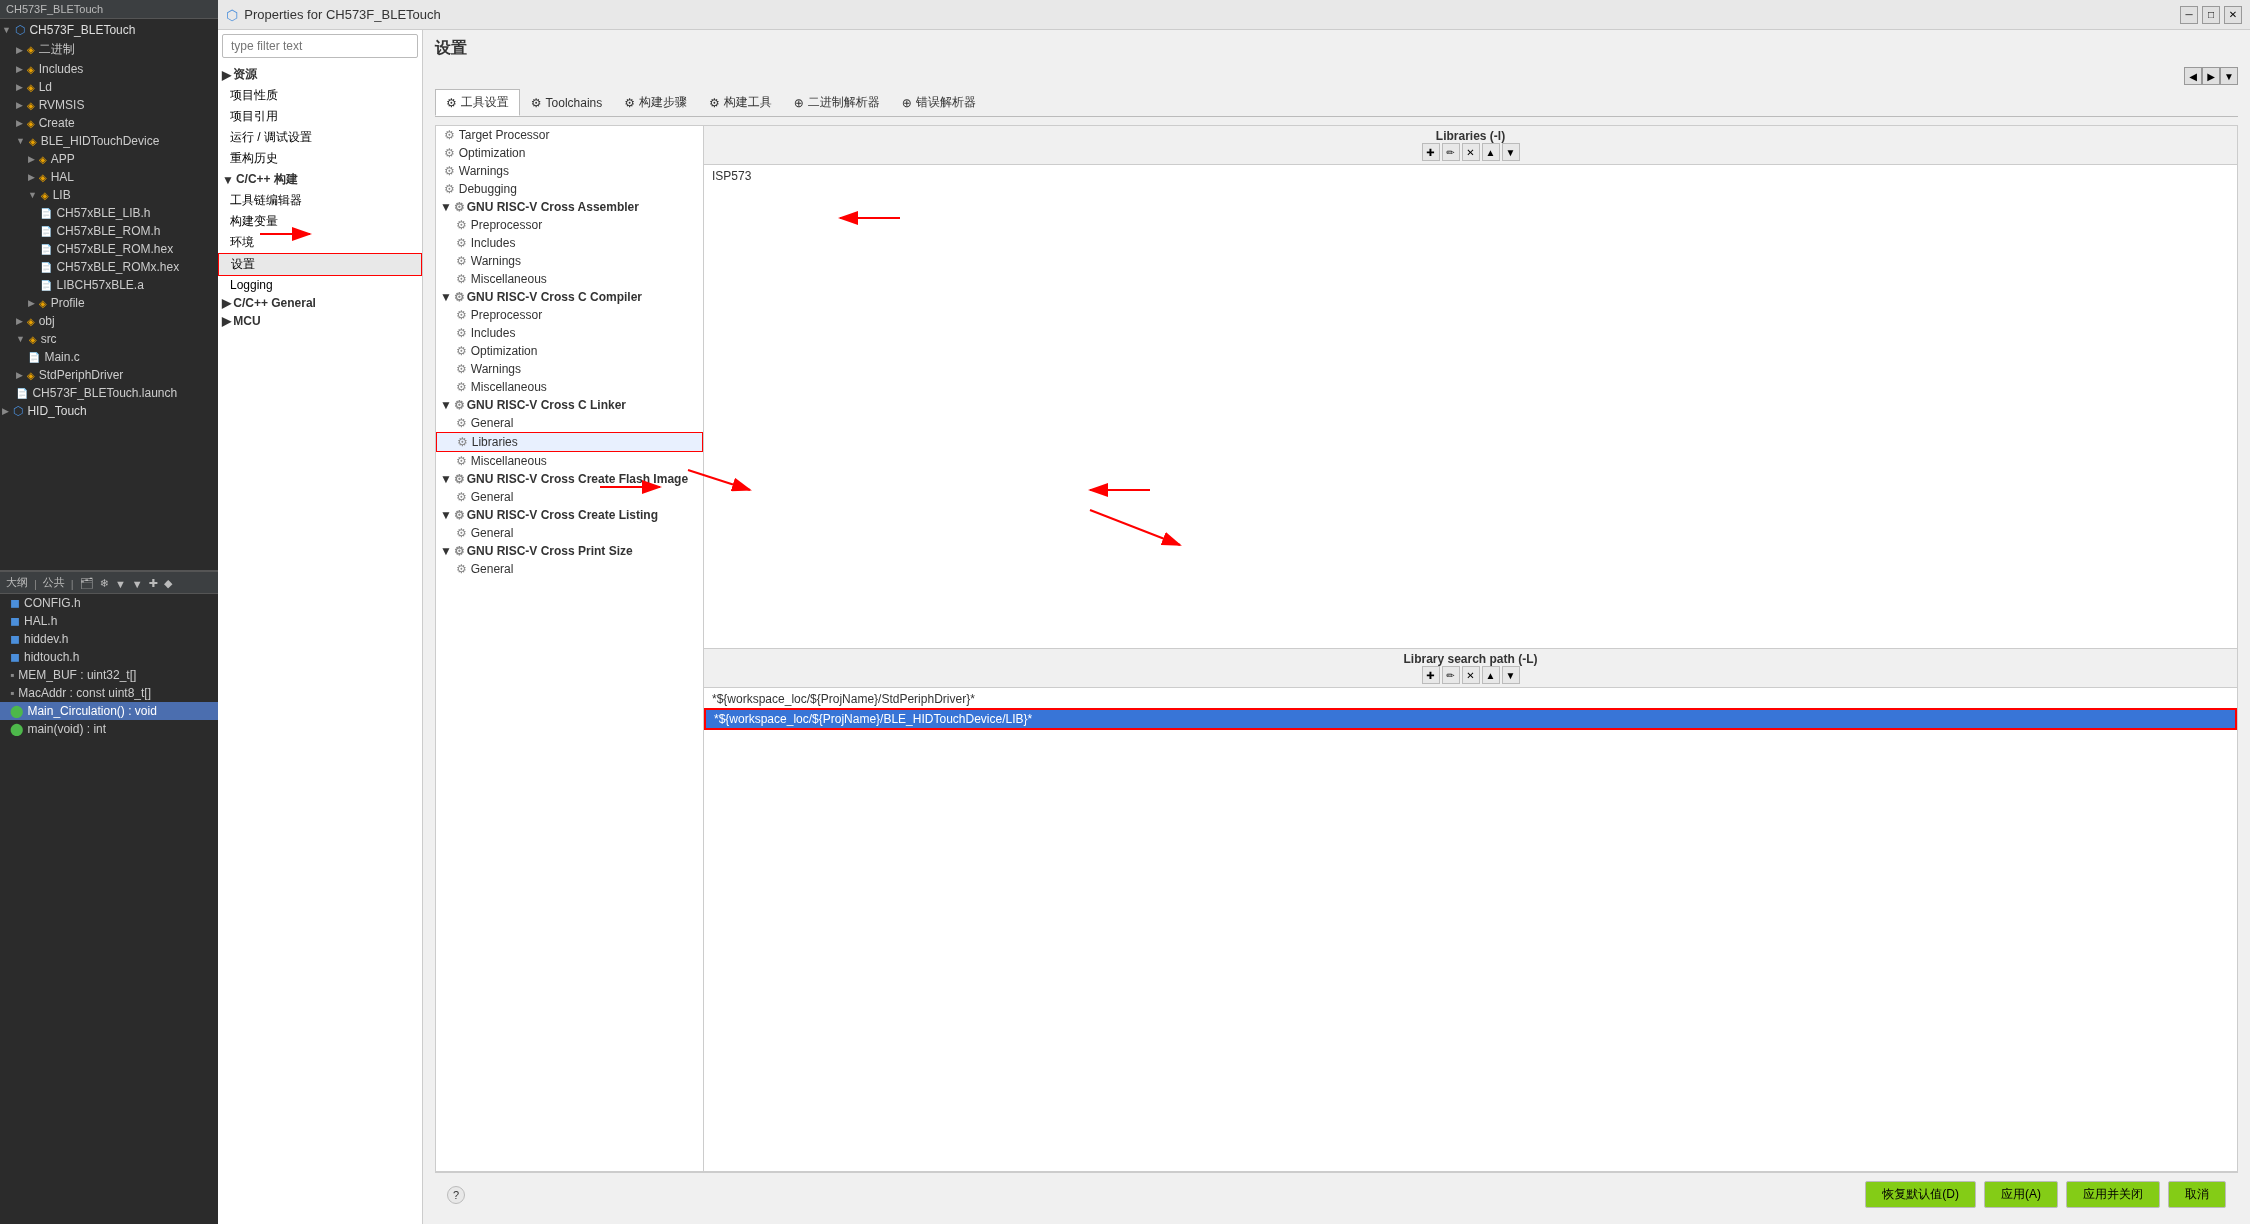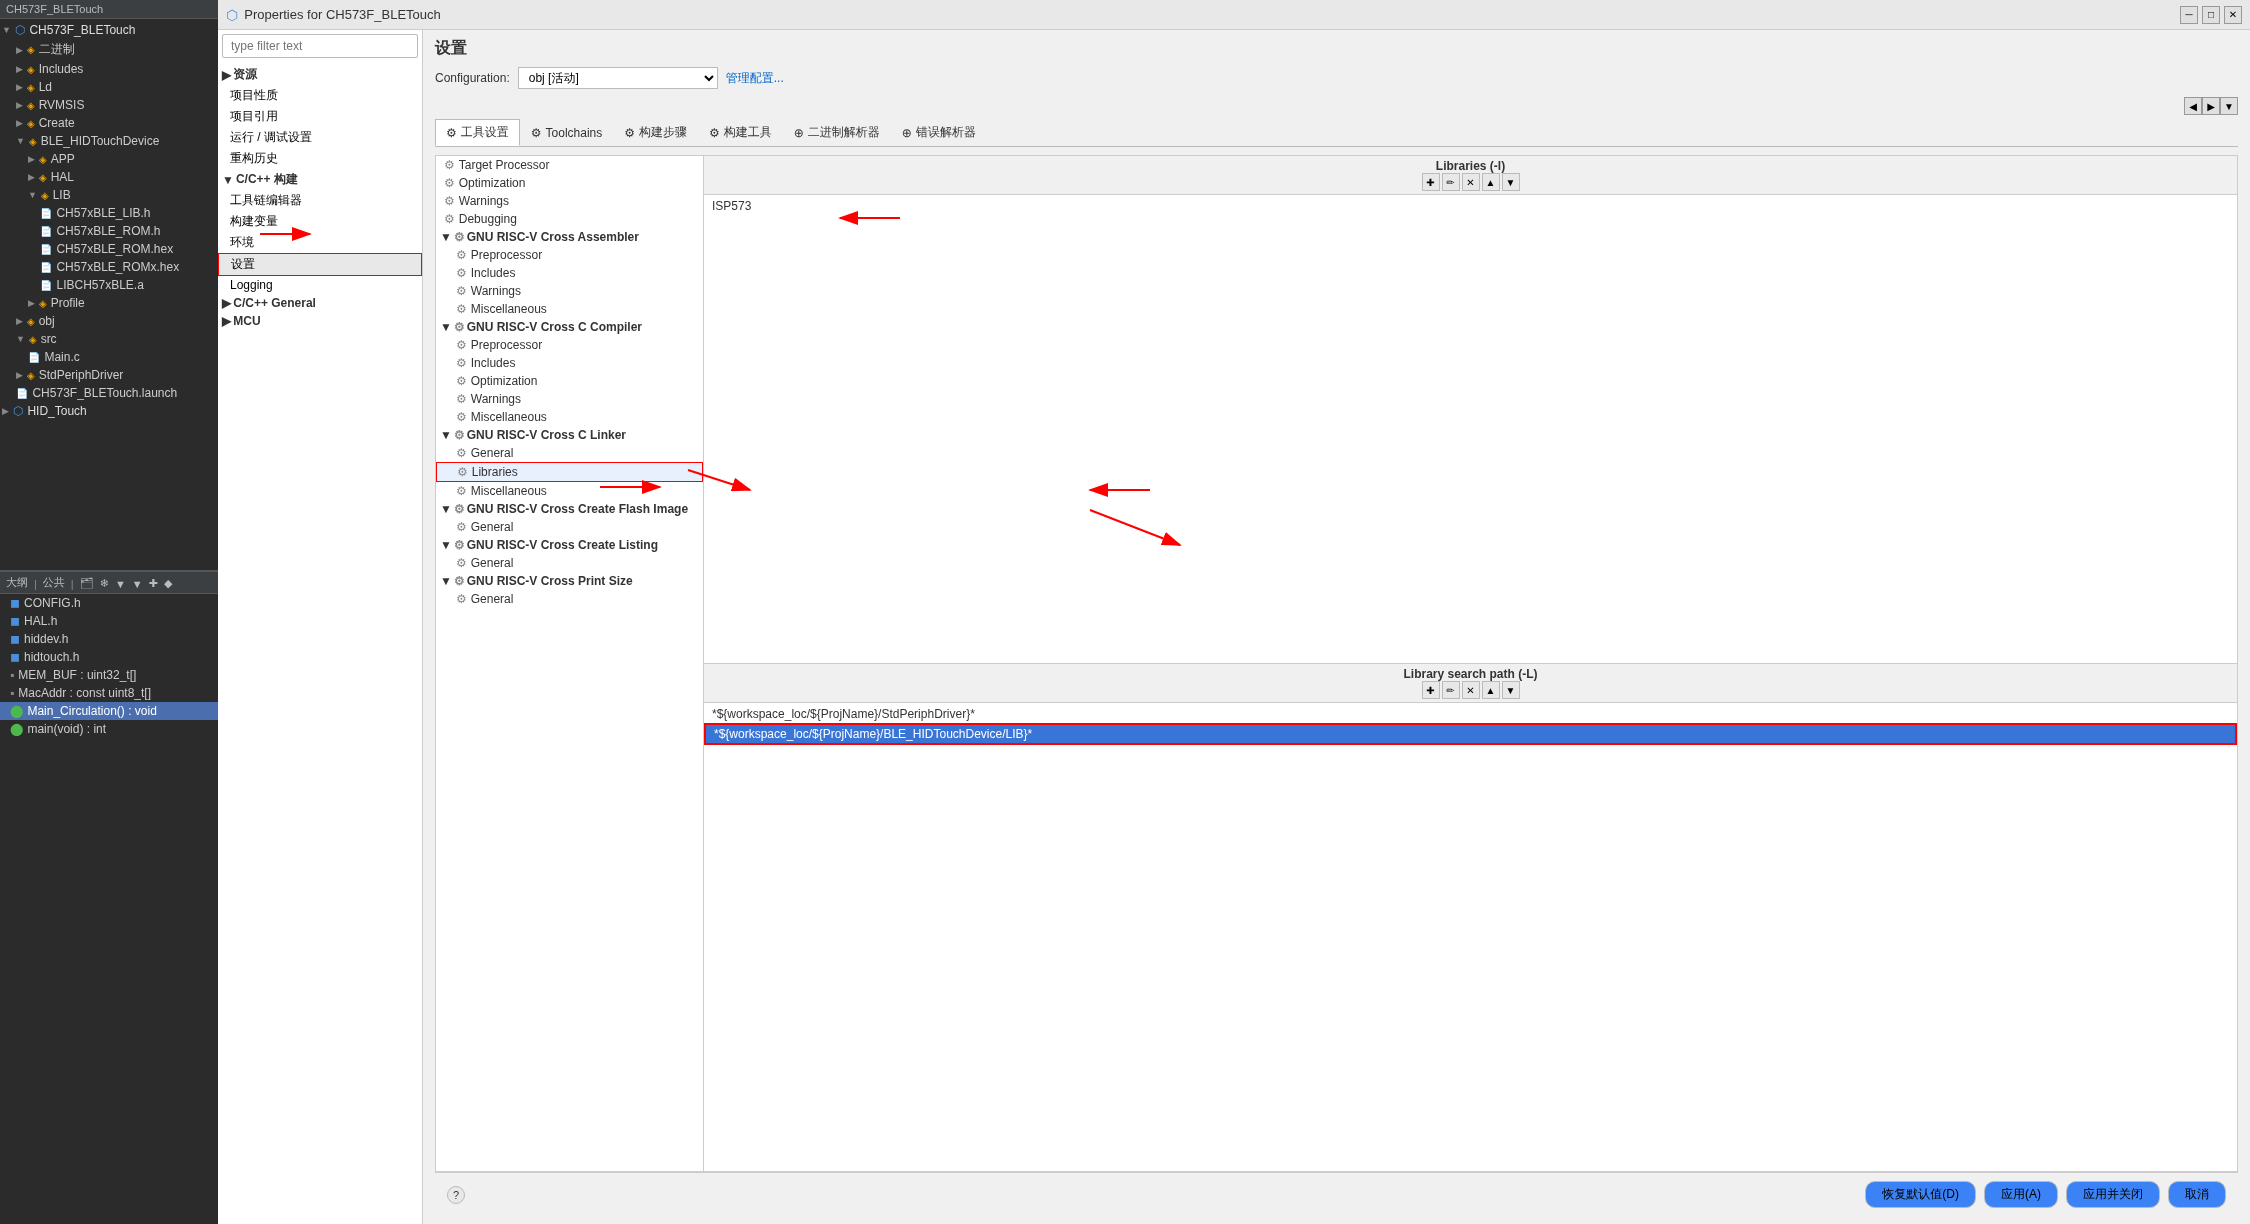--- a/index.html
+++ b/index.html
@@ -380,24 +380,24 @@
       justify-content: flex-end;
       gap: 8px;
       padding: 8px 12px;
       border-top: 1px solid #ccc;
       background: #f0f0f0;
     }
 
     .action-btn {
       padding: 4px 16px;
       border: 1px solid #bbb;
-      background: #3b82f6;
-      cursor: pointer;
-      font-size: 12px;
-      border-radius: 10px;
+      background: #84cc16;
+      cursor: pointer;
+      font-size: 12px;
+      border-radius: 2px;
     }
 
     .help-icon {
       width: 18px;
       height: 18px;
       border: 1px solid #bbb;
       border-radius: 50%;
       display: flex;
       align-items: center;
       justify-content: center;
@@ -644,27 +644,20 @@
         <div class="filter-group">
           <span>▶</span>
           <span>MCU</span>
         </div>
       </div>
     </div>
 
     <div class="main-panel">
       <div class="section-title">设置</div>
 
-      <div class="config-row">
-        <span class="config-label">Configuration:</span>
-        <select class="config-select">
-          <option>obj [活动]</option>
-        </select>
-        <span class="config-manage">管理配置...</span>
-      </div>
 
       <div style="display:flex; justify-content:flex-end; margin-bottom:4px;">
         <button class="titlebar-btn">◀</button>
         <button class="titlebar-btn">▶</button>
         <button class="titlebar-btn">▼</button>
       </div>
 
       <div class="tabs-bar">
         <div class="tab-item active">
           <span>⚙</span>

